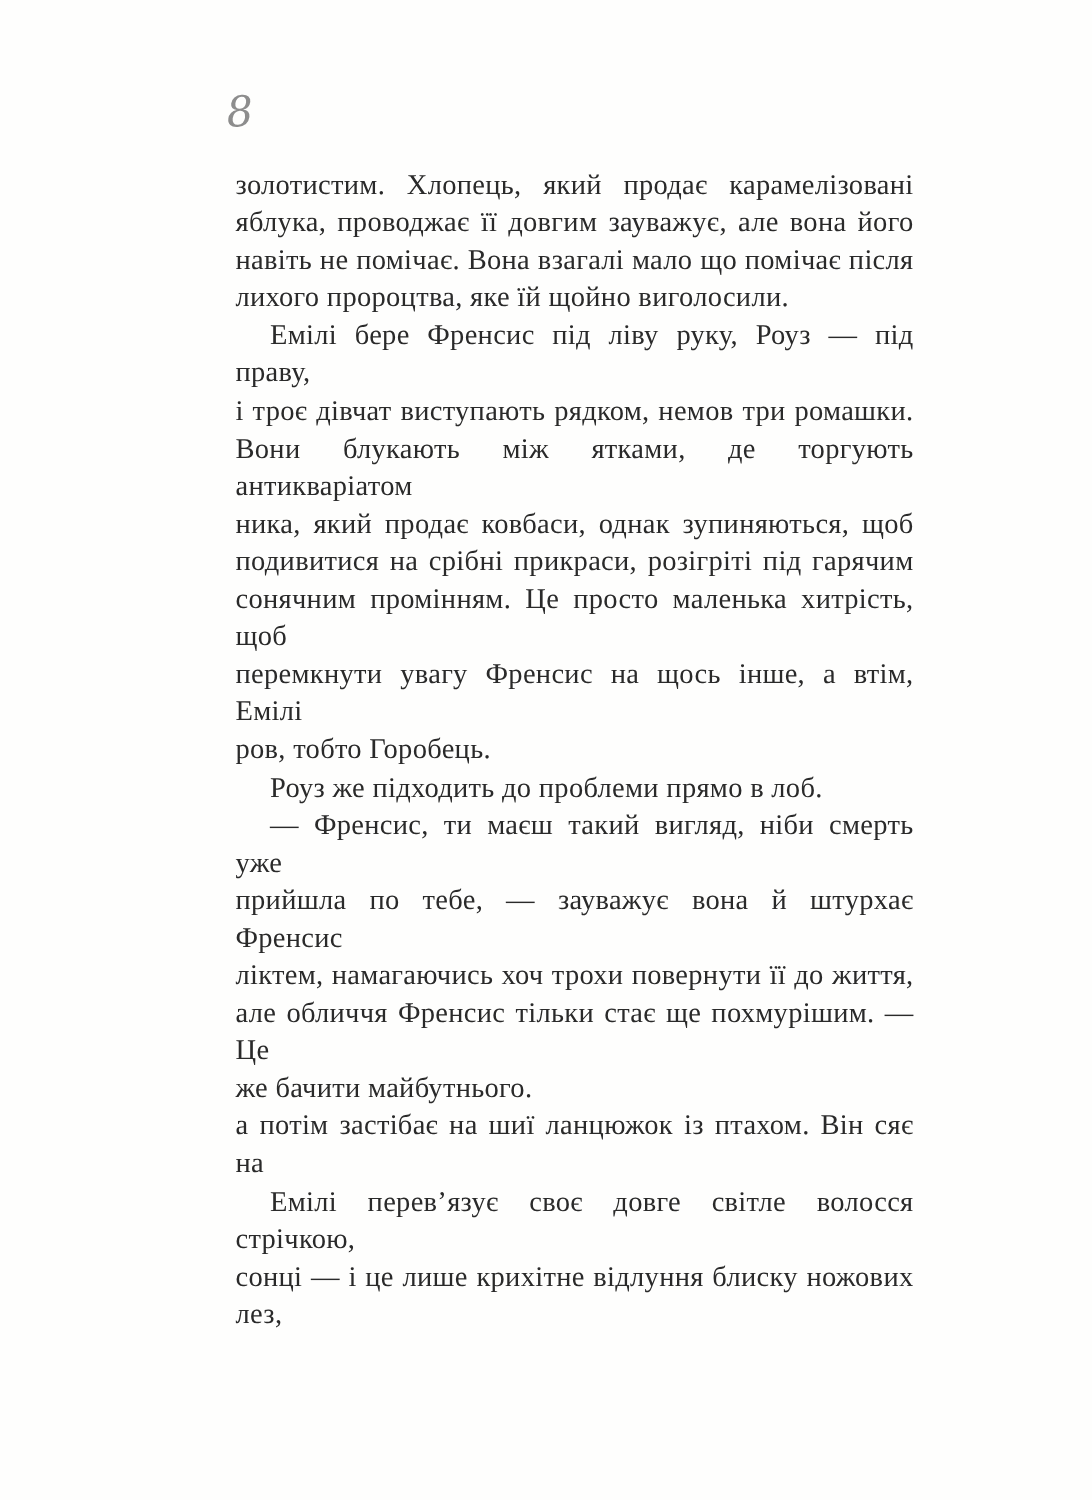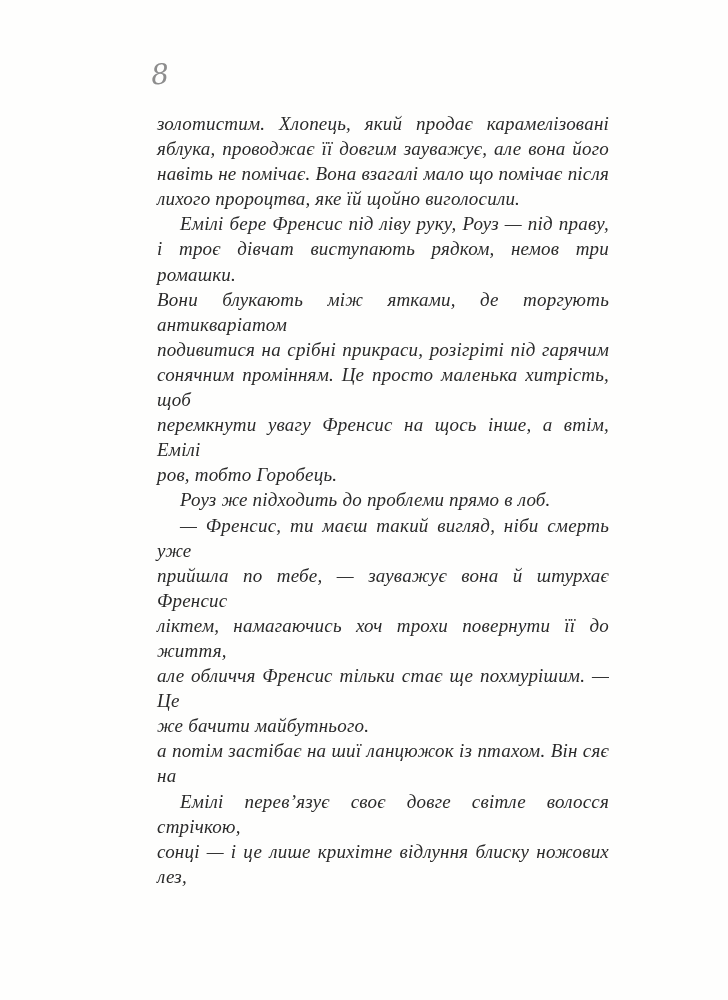--- a/index.html
+++ b/index.html
@@ -40,21 +40,20 @@
     letter-spacing: 0.2px;
   }
   .paragraph {
     margin: 0;
     padding: 0;
   }
   .line {
     text-align: justify;
     text-align-last: justify;
     min-height: 25.1px;
-    font-style: italic;
   }
   .line.last {
     text-align: right;
     text-align-last: left;
   }
   .line.indent {
     text-indent: 23px;
   }
 </style>
 </head>
@@ -70,20 +69,21 @@
       <div class="line">золотистим. Хлопець, який продає карамелізовані</div>
       <div class="line">яблука, проводжає її довгим зауважує, але вона його</div>
       <div class="line">навіть не помічає. Вона взагалі мало що помічає після</div>
       <div class="line last">лихого пророцтва, яке їй щойно виголосили.</div>
     </div>
 
     <div class="paragraph">
       <div class="line indent">Емілі бере Френсис під ліву руку, Роуз — під праву,</div>
       <div class="line">і троє дівчат виступають рядком, немов три ромашки.</div>
       <div class="line">Вони блукають між ятками, де торгують антикваріатом</div>
+      <div class="line">ника, який продає ковбаси, однак зупиняються, щоб</div>
       <div class="line">подивитися на срібні прикраси, розігріті під гарячим</div>
       <div class="line">сонячним промінням. Це просто маленька хитрість, щоб</div>
       <div class="line">перемкнути увагу Френсис на щось інше, а втім, Емілі</div>
       <div class="line last">ров, тобто Горобець.</div>
     </div>
 
     <div class="paragraph">
       <div class="line last indent">Роуз же підходить до проблеми прямо в лоб.</div>
     </div>
 

